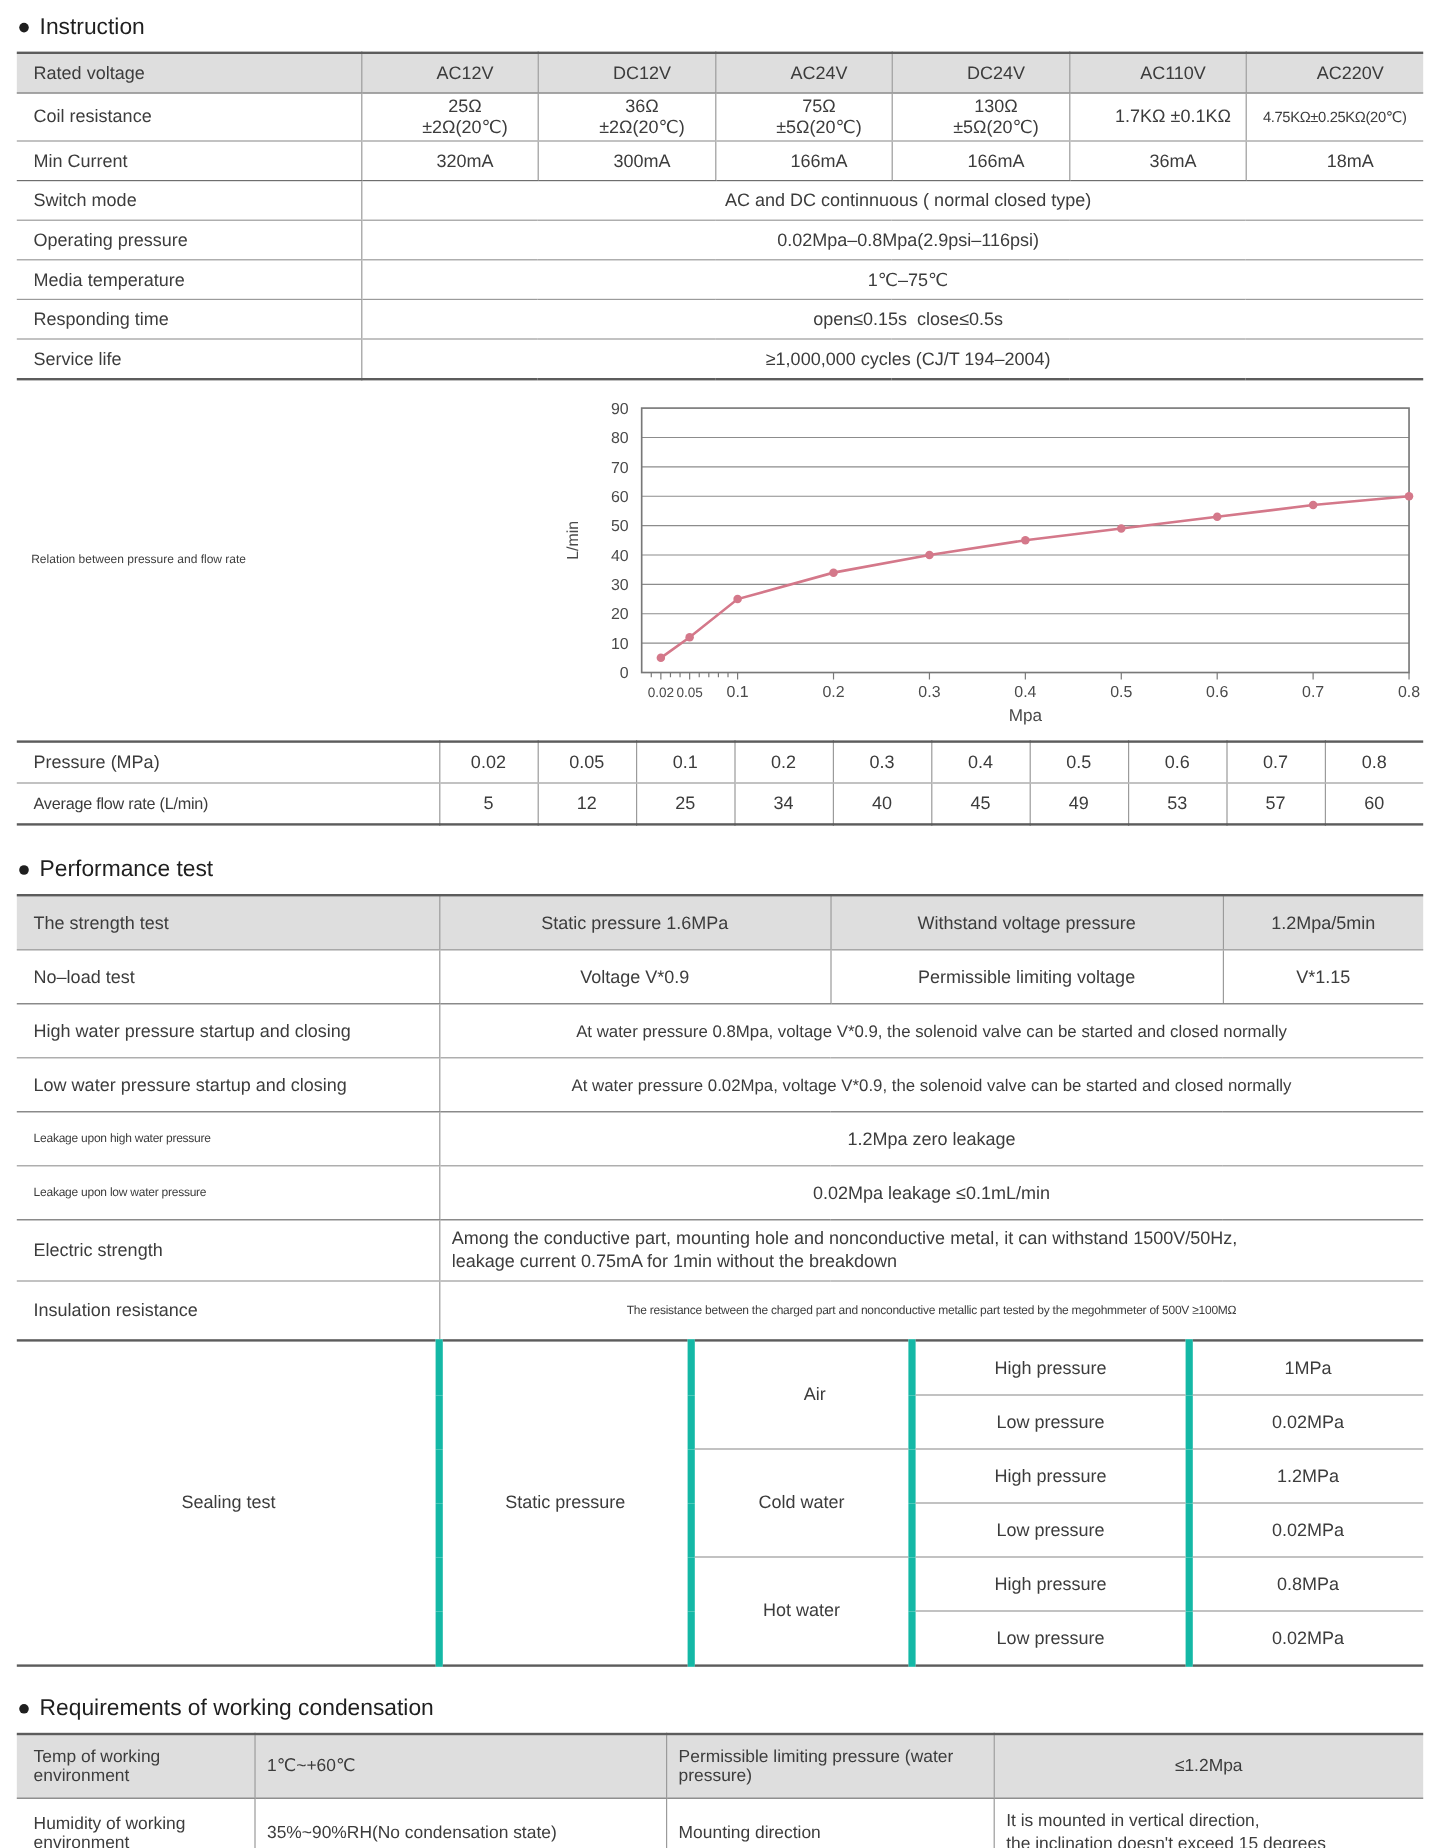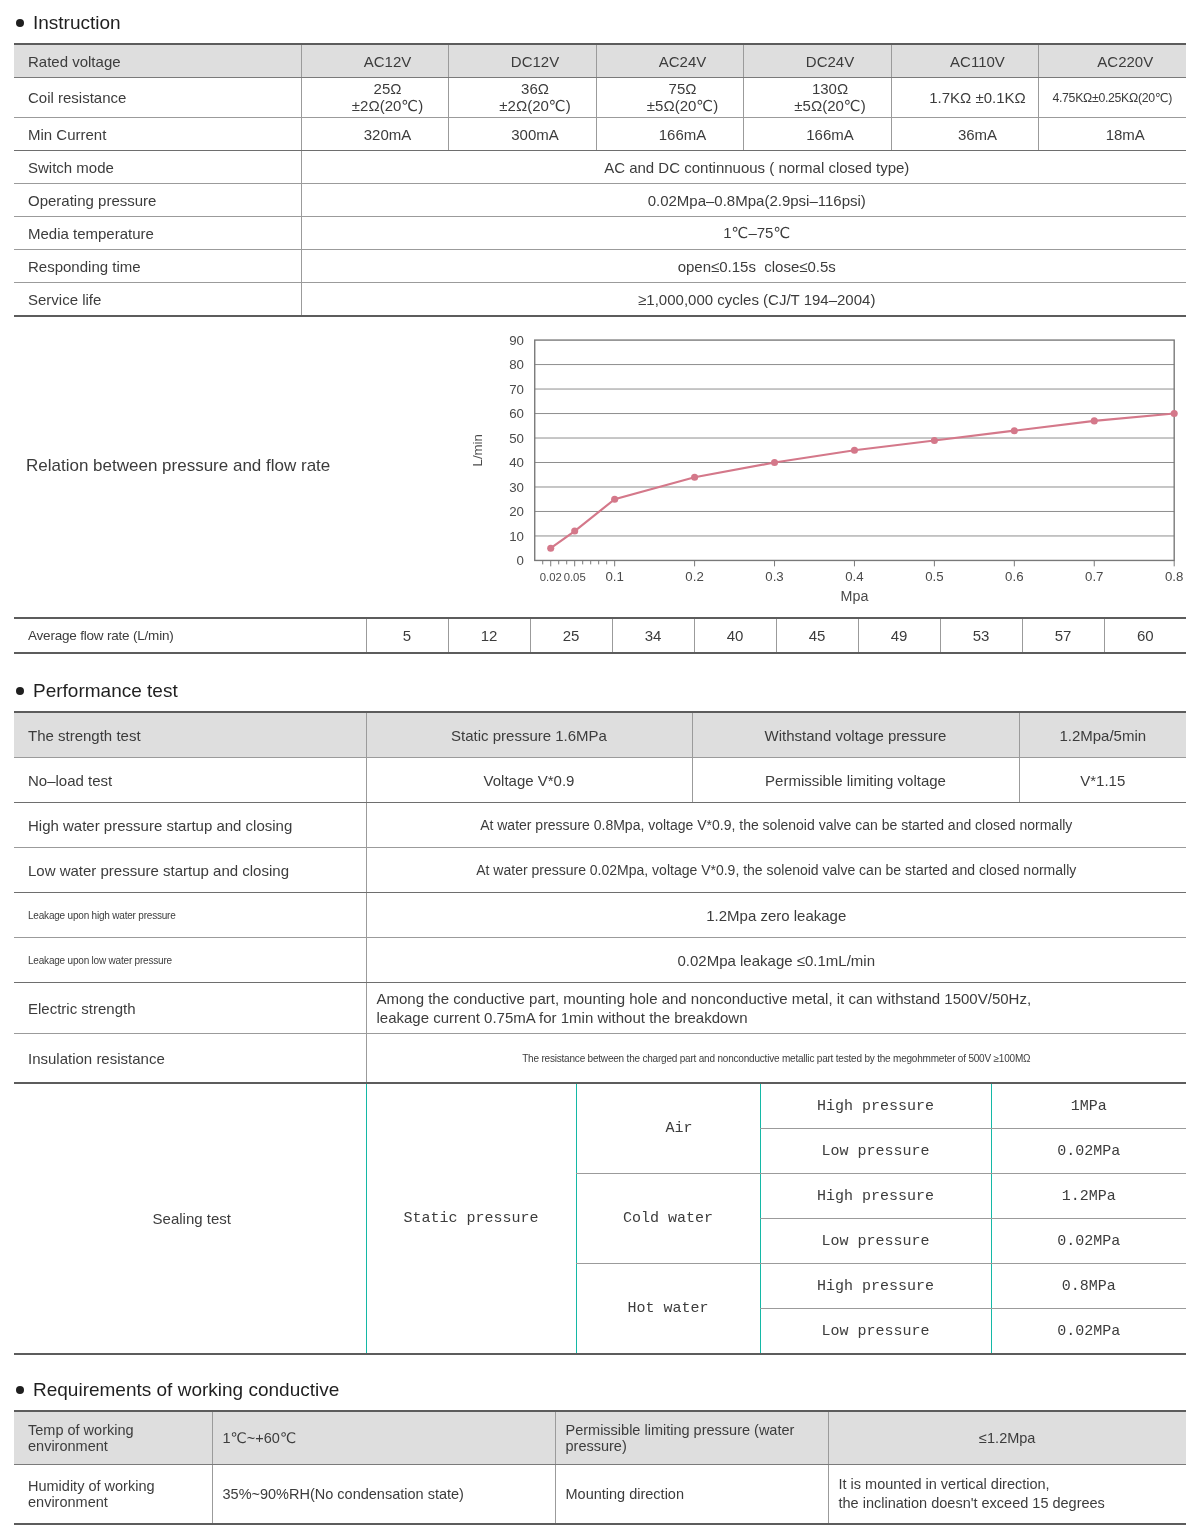--- a/index.html
+++ b/index.html
@@ -14,39 +14,39 @@
   
   .spec{border-top:2.5px solid #5c5c5c;border-bottom:2.5px solid #5c5c5c;}
   .spec td{height:28px;border-bottom:1px solid #9b9b9b;}
   .spec tr:last-child td{border-bottom:0;}
   .spec td.v{border-left:1px solid #9b9b9b;text-align:center;padding-left:36px;}
   .spec tr.hrow td{border-bottom:1.5px solid #7a7a7a;margin-left:24px;}
   .spec tr.thick td{border-bottom:1.8px solid #6e6e6e;}
   .spec td.small{font-size:12.3px;letter-spacing:-0.3px;padding:2px 2px;}
   
   .chart-row{display:flex;align-items:center;margin:6px 14px 0 14px;height:286px;}
-  .chart-caption{flex:0 0 432px;padding-left:12px;font-size:17px;color:#3c3c3c;}
+  .chart-caption{flex:0 0 432px;padding-left:12px;font-size:10px;color:#3c3c3c;}
   svg text{font-family:"Liberation Sans","DejaVu Sans",sans-serif;}
   
   .flow{border-top:2px solid #5c5c5c;border-bottom:2.5px solid #5c5c5c;}
   .flow td{height:29px;border-bottom:1px solid #9b9b9b;}
   .flow tr:last-child td{border-bottom:0;}
   .flow td.v{border-left:1px solid #9b9b9b;text-align:center;}
   .flow td.cond{font-size:13.5px;letter-spacing:-0.2px;}
   
   .perfa{border-top:2.5px solid #5c5c5c;}
   .perfa td{height:40px;border-bottom:1px solid #9b9b9b;}
   .perfa td.v{border-left:1px solid #9b9b9b;}
   .perfa tr.thick td{border-bottom:1.8px solid #6e6e6e;}
   .perfa td.cond{font-size:10px;letter-spacing:-0.2px;}
   .perfa td.sm{font-size:14px;}
   .perfa tr:last-child td{border-bottom:0;}
   .perfb{border-top:2px solid #5c5c5c;border-bottom:2.5px solid #5c5c5c;}
   .perfb td{height:40px;border-bottom:1px solid #9b9b9b;}
-  .perfb td.v{border-left:1px solid #14b8a6;font-family:Liberation Mono, monospace;}
+  .perfb td.v{border-left:6px solid #14b8a6;}
   .perfb tr:last-child td{border-bottom:0;}
   .perfb td.nb{border-bottom:0;}
   .pre{white-space:pre-wrap;}
   
   .req{border-top:2.5px solid #5c5c5c;border-bottom:2.5px solid #5c5c5c;}
   .req td{border-bottom:1px solid #9b9b9b;font-size:14.5px;}
   .req td.v{border-left:1px solid #9b9b9b;}
   .req tr.hrow td{border-bottom:1.5px solid #7a7a7a;}
   .req tr:last-child td{border-bottom:0;}
   .req tr.r1 td{height:48px;}
@@ -195,20 +195,33 @@
       <col style="width:82px">
       <col style="width:82px">
       <col style="width:82px">
       <col style="width:82px">
       <col style="width:82px">
       <col style="width:82px">
       <col style="width:82px">
       <col style="width:82px">
     </colgroup>
   <tbody>
+      <tr>
+    <td class="lbl">Pressure (MPa)</td>
+    <td class="v">0.02</td>
+    <td class="v">0.05</td>
+    <td class="v">0.1</td>
+    <td class="v">0.2</td>
+    <td class="v">0.3</td>
+    <td class="v">0.4</td>
+    <td class="v">0.5</td>
+    <td class="v">0.6</td>
+    <td class="v">0.7</td>
+    <td class="v">0.8</td>
+  </tr>
   <tr>
     <td class="lbl cond">Average flow rate (L/min)</td>
     <td class="v">5</td>
     <td class="v">12</td>
     <td class="v">25</td>
     <td class="v">34</td>
     <td class="v">40</td>
     <td class="v">45</td>
     <td class="v">49</td>
     <td class="v">53</td>
@@ -309,21 +322,21 @@
   </tr>
   <tr>
     <td class="v ctr">Low pressure</td>
     <td class="v ctr">0.02MPa</td>
   </tr>
 </tbody>
   </table>
 
 <div class="section-title" style="margin-top:24px;">
   <span class="bullet"></span>
-  <span>Requirements of working conductive</span>
+  <span>Requirements of working condensation</span>
 </div>
 
 <table class="req">
   <colgroup>
       <col style="width:198px">
       <col style="width:343px">
       <col style="width:273px">
       <col style="width:358px">
     </colgroup>
   <tbody>

